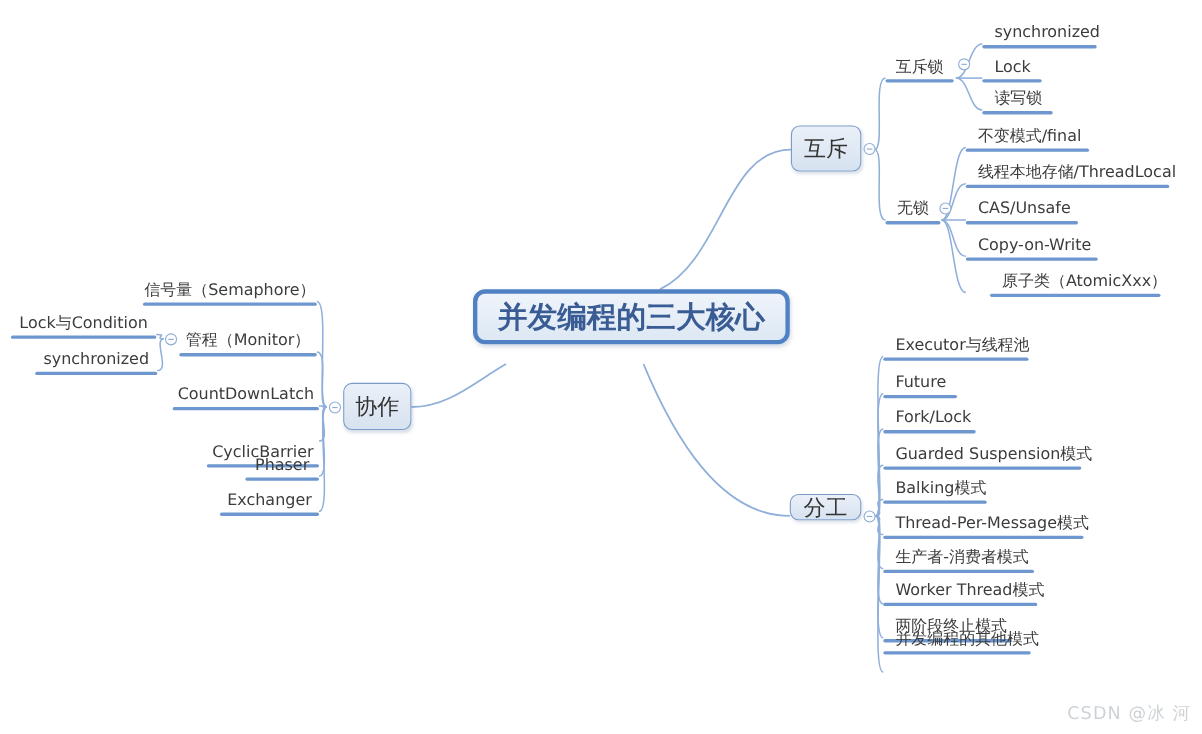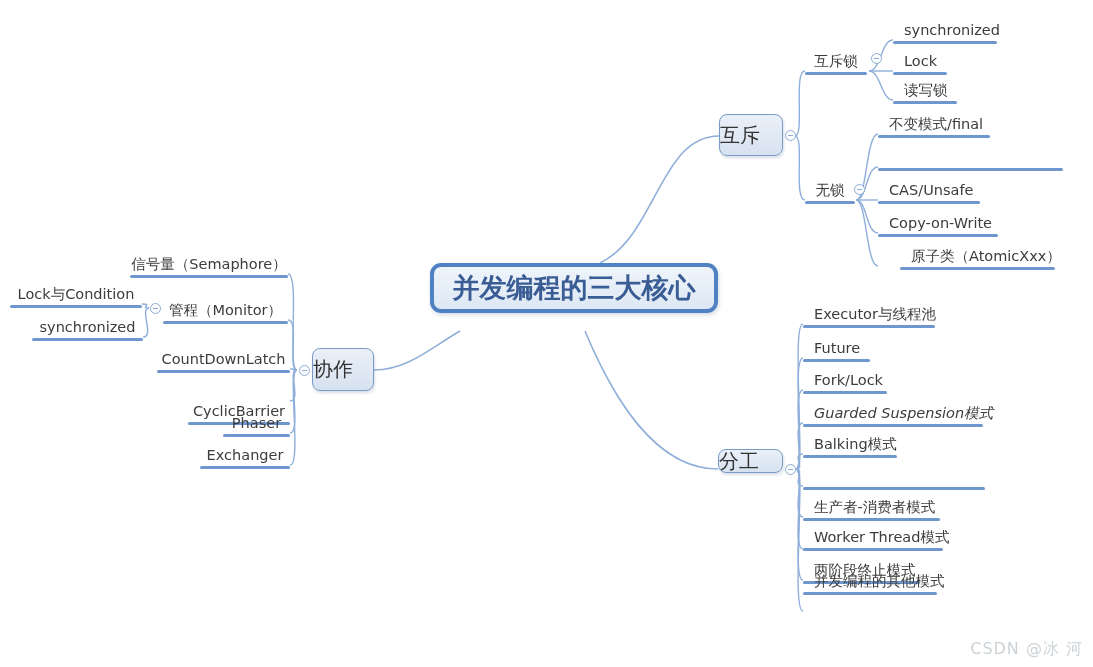--- a/index.html
+++ b/index.html
@@ -5,21 +5,21 @@
   html,body{margin:0;padding:0;background:#ffffff;}
   #canvas{
     position:relative;width:1093px;height:667px;background:#ffffff;overflow:hidden;
     font-family:"DejaVu Sans","Liberation Sans",sans-serif;
   }
   #curves{position:absolute;left:0;top:0;z-index:1;}
   #curves path{fill:none;stroke:var(--line);stroke-width:1.4px;}
   #curves path.thick{stroke-width:1.6px;}
 
   .box{
-    position:absolute;z-index:3;display:flex;align-items:center;
+    position:absolute;z-index:3;display:flex;align-items:center;justify-content:center;
     border:1.6px solid var(--node-border);border-radius:8px;box-sizing:border-box;
     background:linear-gradient(180deg,var(--node-fill-top) 0%,var(--node-fill-bottom) 100%);
     box-shadow:1px 2px 3px rgba(120,140,170,.28);
   }
   .main-label{font-size:20px;color:#333333;}
 
   #central{
     position:absolute;z-index:3;display:flex;align-items:center;justify-content:center;
     border:4.5px solid var(--central-border);border-radius:11px;box-sizing:border-box;
     background:linear-gradient(180deg,#eff4fa 0%,#dde8f4 100%);
@@ -116,20 +116,21 @@
       <div class="topic t-center" style="left: 805px; top: 178px; width: 50px;">
         <span class="ttext">无锁</span>
         <div class="tline"></div>
       </div>
       <div class="minus" style="left: 853.5px; top: 183.5px;"></div>
       <div class="topic t-start" style="left: 878px; top: 112px; width: 112px;">
         <span class="ttext">不变模式/final</span>
         <div class="tline"></div>
       </div>
       <div class="topic t-start" style="left: 878px; top: 145px; width: 185px;">
+        <span class="ttext">线程本地存储/ThreadLocal</span>
         <div class="tline"></div>
       </div>
       <div class="topic t-start" style="left: 878px; top: 178px; width: 102px;">
         <span class="ttext">CAS/Unsafe</span>
         <div class="tline"></div>
       </div>
       <div class="topic t-start" style="left: 878px; top: 211px; width: 120px;">
         <span class="ttext">Copy-on-Write</span>
         <div class="tline"></div>
       </div>
@@ -183,29 +184,30 @@
         <div class="tline"></div>
       </div>
       <div class="topic t-start" style="left: 803px; top: 336px; width: 67px;">
         <span class="ttext">Future</span>
         <div class="tline"></div>
       </div>
       <div class="topic t-start" style="left: 803px; top: 368px; width: 84px;">
         <span class="ttext">Fork/Lock</span>
         <div class="tline"></div>
       </div>
-      <div class="topic t-start" style="left: 803px; top: 401px; width: 180px; font-style: italic;">
+      <div class="topic t-start" style="left: 803px; top: 401px; width: 180px;">
         <span class="ttext">Guarded Suspension模式</span>
         <div class="tline"></div>
       </div>
       <div class="topic t-start" style="left: 803px; top: 432px; width: 94px;">
         <span class="ttext">Balking模式</span>
         <div class="tline"></div>
       </div>
       <div class="topic t-start" style="left: 803px; top: 464px; width: 182px;">
+        <span class="ttext">Thread-Per-Message模式</span>
         <div class="tline"></div>
       </div>
       <div class="topic t-start" style="left: 803px; top: 495px; width: 137px;">
         <span class="ttext">生产者-消费者模式</span>
         <div class="tline"></div>
       </div>
       <div class="topic t-start" style="left: 803px; top: 525px; width: 140px;">
         <span class="ttext">Worker Thread模式</span>
         <div class="tline"></div>
       </div>

